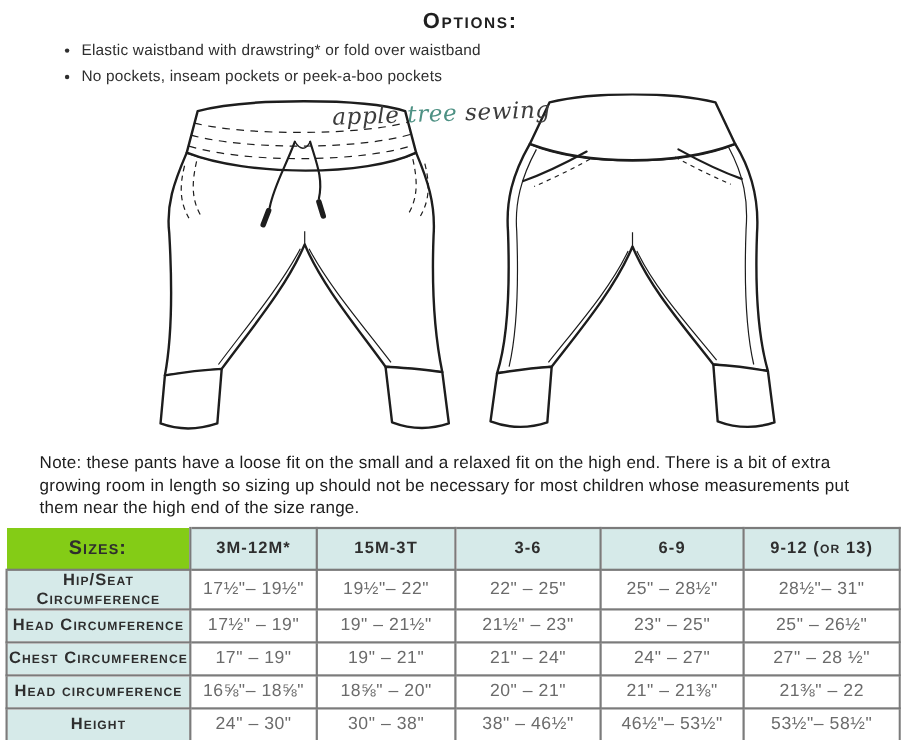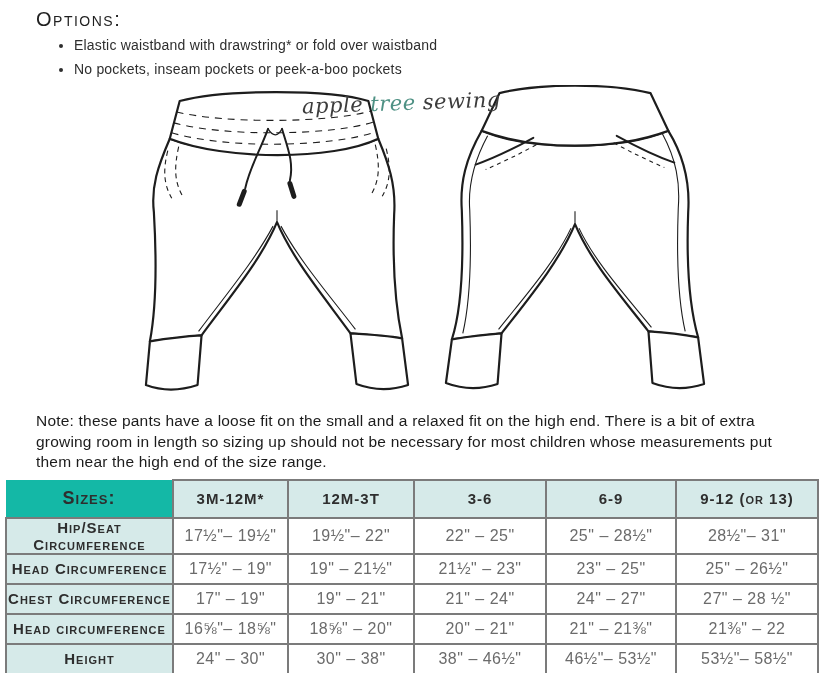--- a/index.html
+++ b/index.html
@@ -10,24 +10,25 @@
     background: #ffffff;
     overflow: hidden;
     font-family: "Liberation Sans", sans-serif;
     color: #222;
   }
 
   
   .options { padding: 8px 0 0 36px; }
   .options-heading {
     font-variant: small-caps;
-    font-weight: 400;
+    font-weight: 700;
     font-size: 20px;
     letter-spacing: 1.5px;
     color: #1f1f1f;
+    text-align: center;
   }
   .options-list { margin: 6px 0 0 38px; list-style: disc; }
   .options-list li {
     font-size: 14px;
     color: #2e2e2e;
     margin-bottom: 8px;
     letter-spacing: 0.2px;
   }
 
   
@@ -80,21 +81,21 @@
   }
   .size-table thead th { font-size: 15px; }
   .size-table tbody th { font-size: 15px; }
   .size-table td {
     font-size: 16px;
     color: #6b6b6b;
     letter-spacing: 0.5px;
     background: #ffffff;
   }
   .size-table th.corner {
-    background: #14b8a6;
+    background: #84cc16;
     border-top: none;
     border-left: none;
     font-size: 18px;
   }
 </style>
 </head>
 <body>
 
 <div class="page">
 
@@ -175,21 +176,21 @@
         <col style="width:115px">
         <col style="width:126px">
       <col style="width:132px">
         <col style="width:130px">
         <col style="width:142px">
     </colgroup>
     <thead>
       <tr>
         <th class="corner">Sizes:</th>
         <th>3M-12M*</th>
-        <th>12M-3T</th>
+        <th>15M-3T</th>
         <th>3-6</th>
         <th>6-9</th>
         <th>9-12 (or 13)</th>
       </tr>
     </thead>
     <tbody>
       <tr>
         <th>Hip/Seat Circumference</th>
         <td>17½"– 19½"</td>
         <td>19½"– 22"</td>

